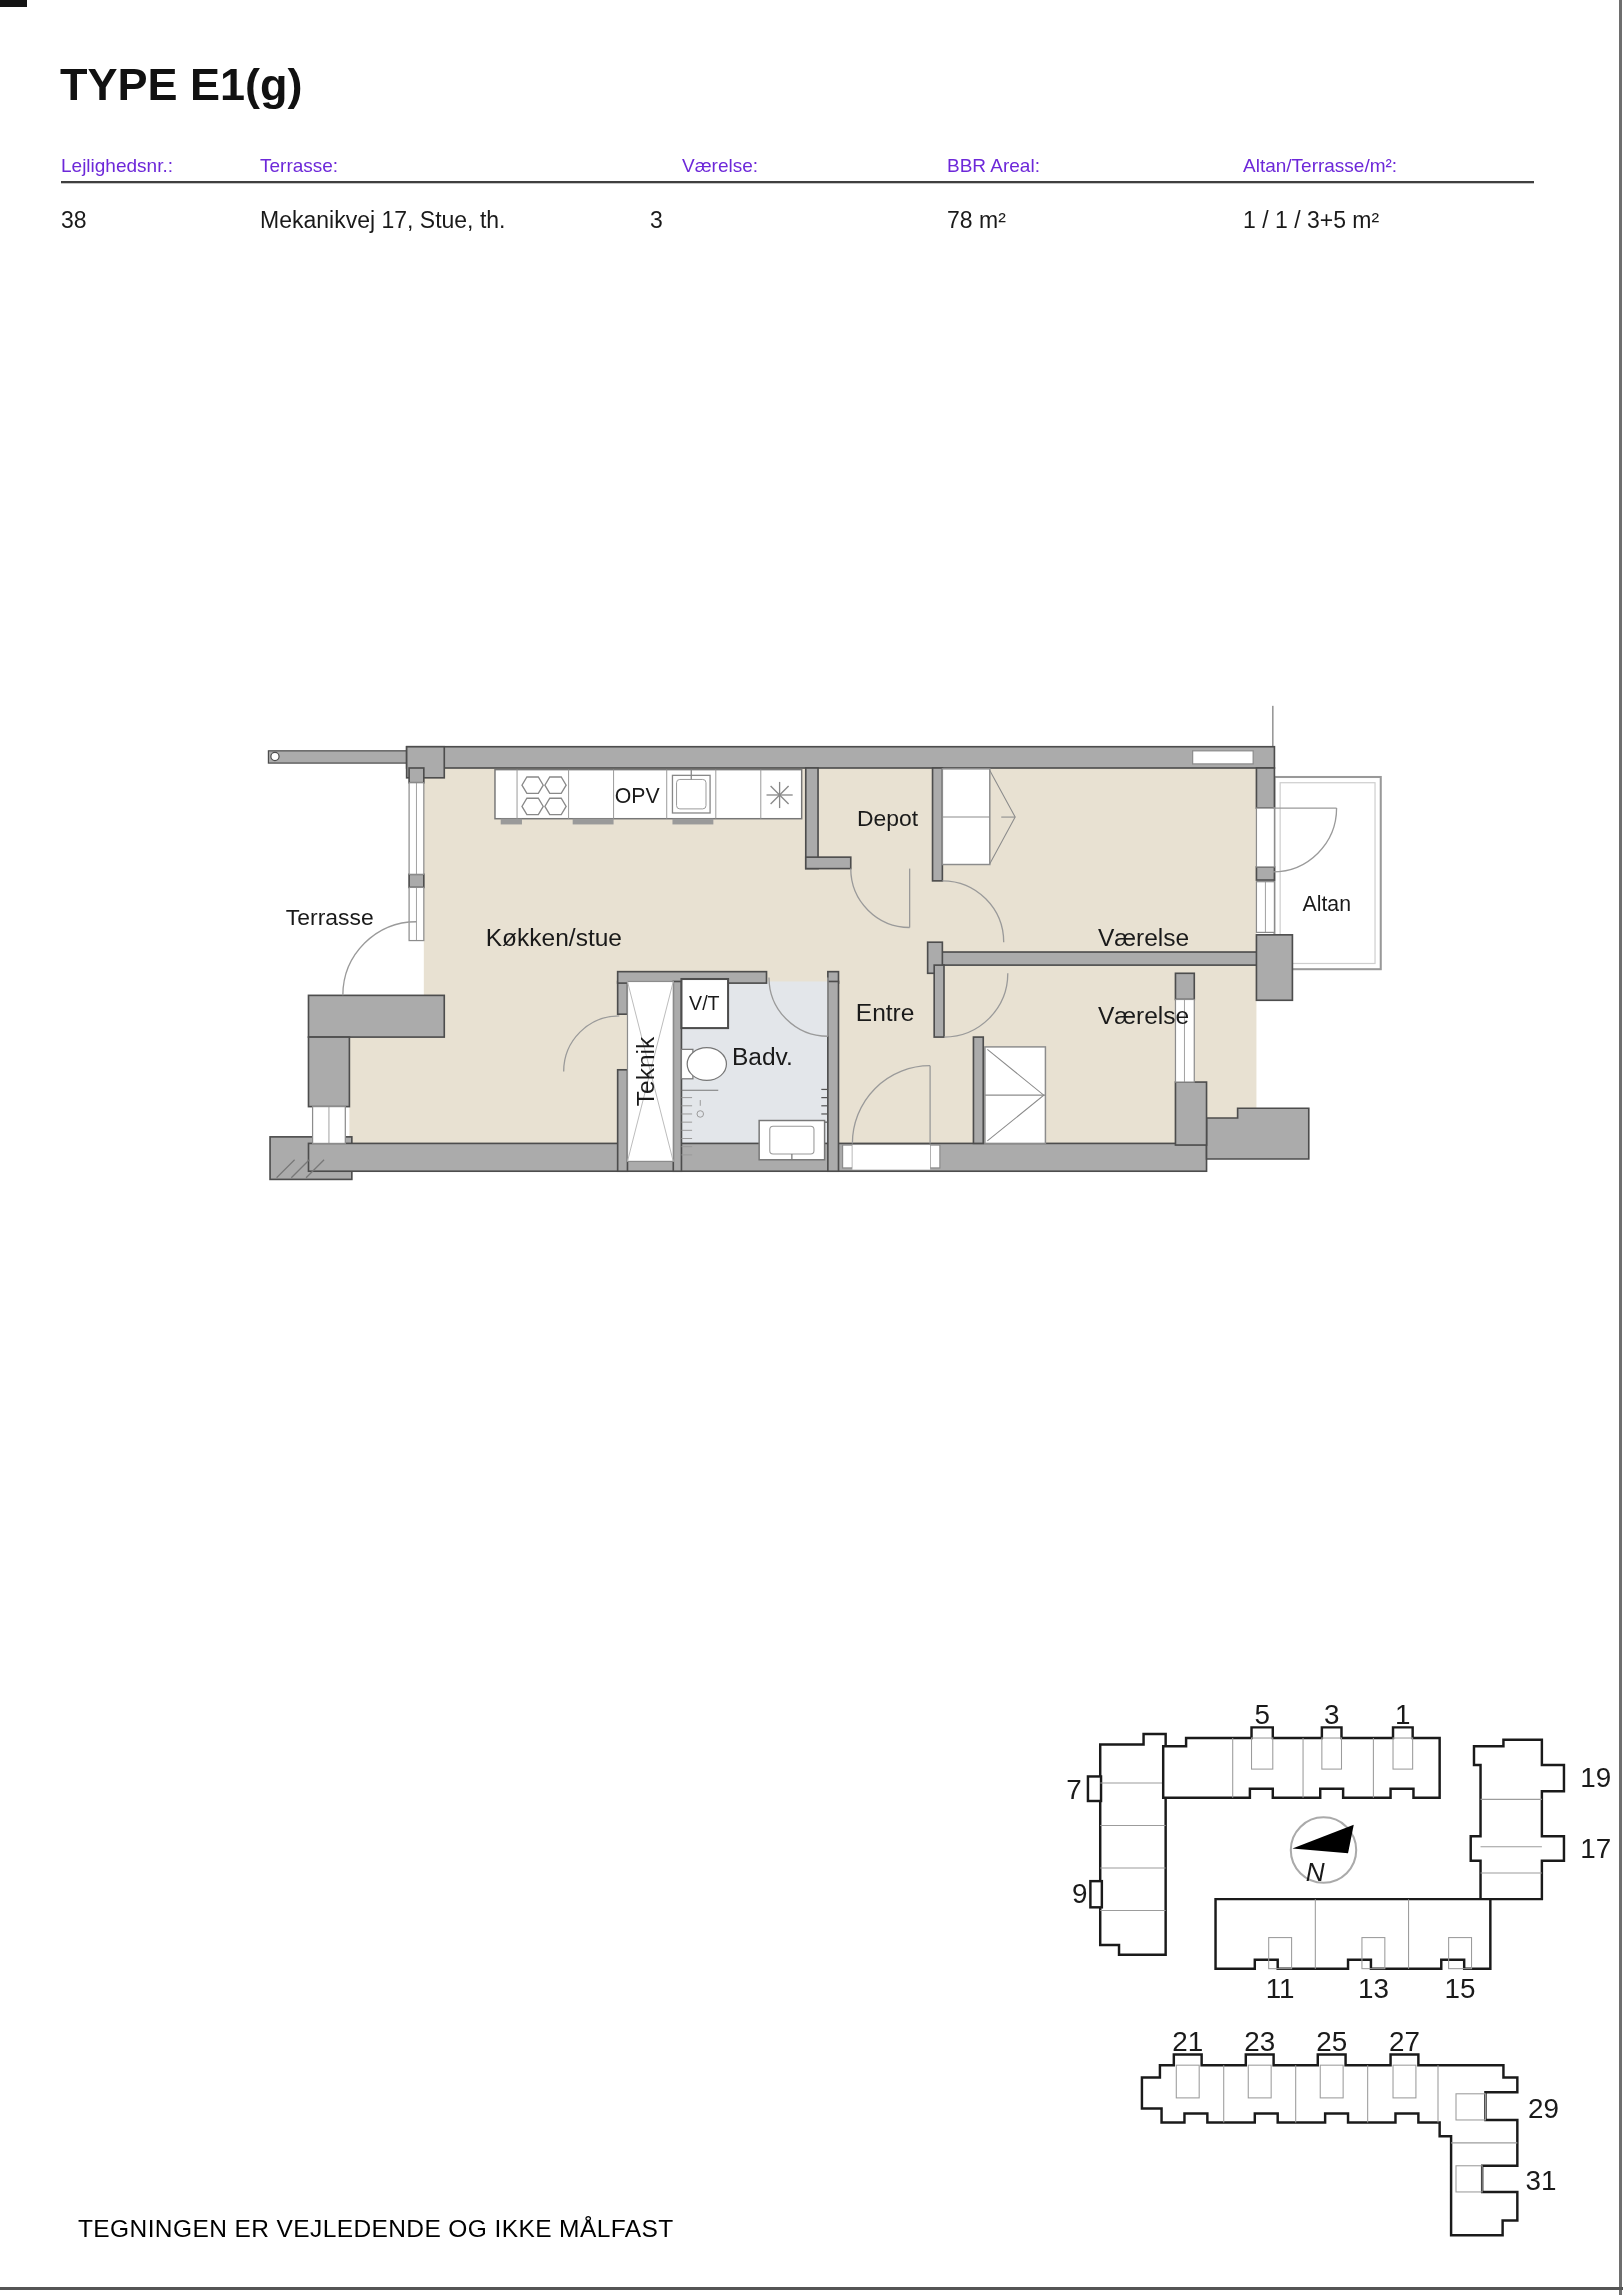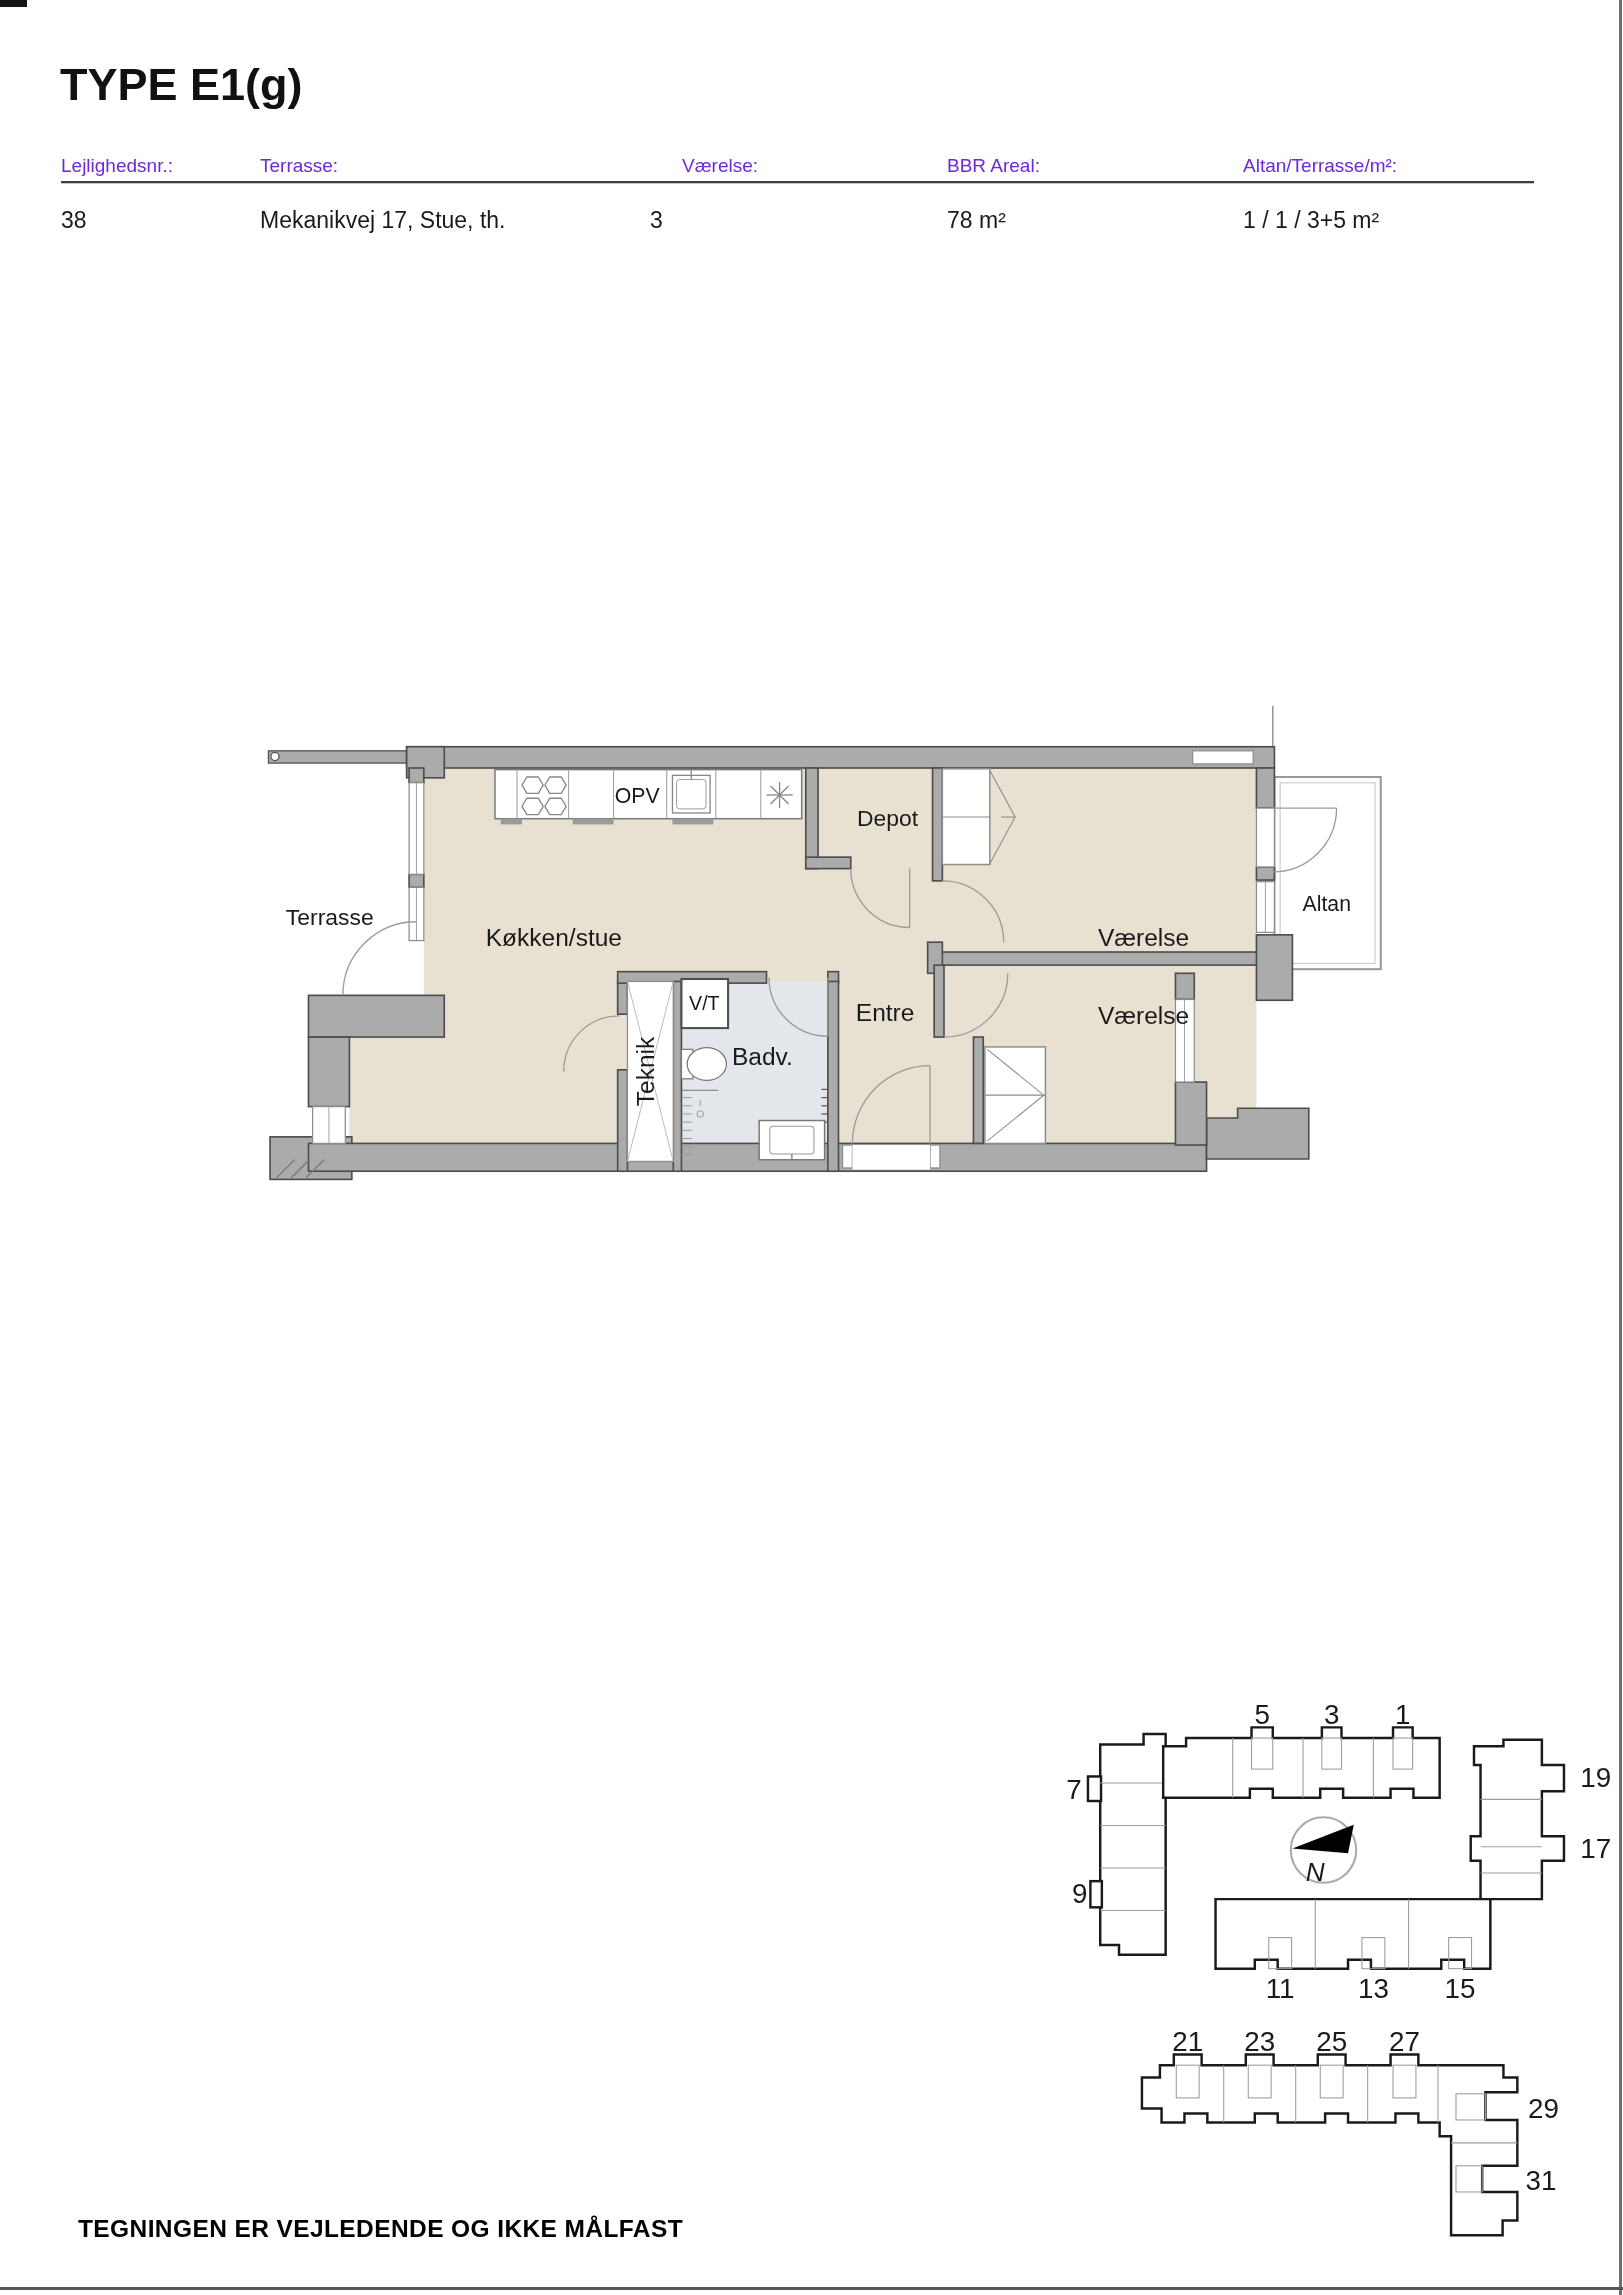--- a/index.html
+++ b/index.html
@@ -1,17 +1,17 @@
 <!DOCTYPE html>
 <html style="font-size:13px"><head>
 <meta charset="utf-8">
 <style>
   html,body{margin:0;padding:0;background:#ffffff;}
   body{width:1623px;height:2295px;position:relative;font-family:"Liberation Sans",sans-serif;color:#111;}
-  .abs{position:absolute;font-weight:bold;}
+  .abs{position:absolute;}
   #title{left:60px;top:59px;font-size:45px;font-weight:700;letter-spacing:0px;}
   .info-label{position:absolute;top:155px;font-size:19px;color:#6d28d9;}
   .info-value{position:absolute;top:191px;font-size:23px;color:#1a1a1a;margin-top:16px;}
   #header-rule{left:61px;top:181px;width:1473px;height:0;border-top:2.5px solid #3f3f3f;border-bottom:1.6px solid #c6c6c6;}
   #footer-note{left:78px;top:2215px;font-size:24.5px;letter-spacing:0.4px;color:#000;}
   #right-border{right:0.8px;top:0;width:3.3px;height:2295px;background:#6e6e6e;}
   #bottom-border{left:0;top:2287px;width:1623px;height:2.5px;background:#555;}
   #corner-mark{left:0;top:0;width:27px;height:7.4px;background:#141414;}
   svg{position:absolute;left:0;top:0;font-family:"Liberation Sans",sans-serif;}
   svg text{fill:#1a1a1a;}

